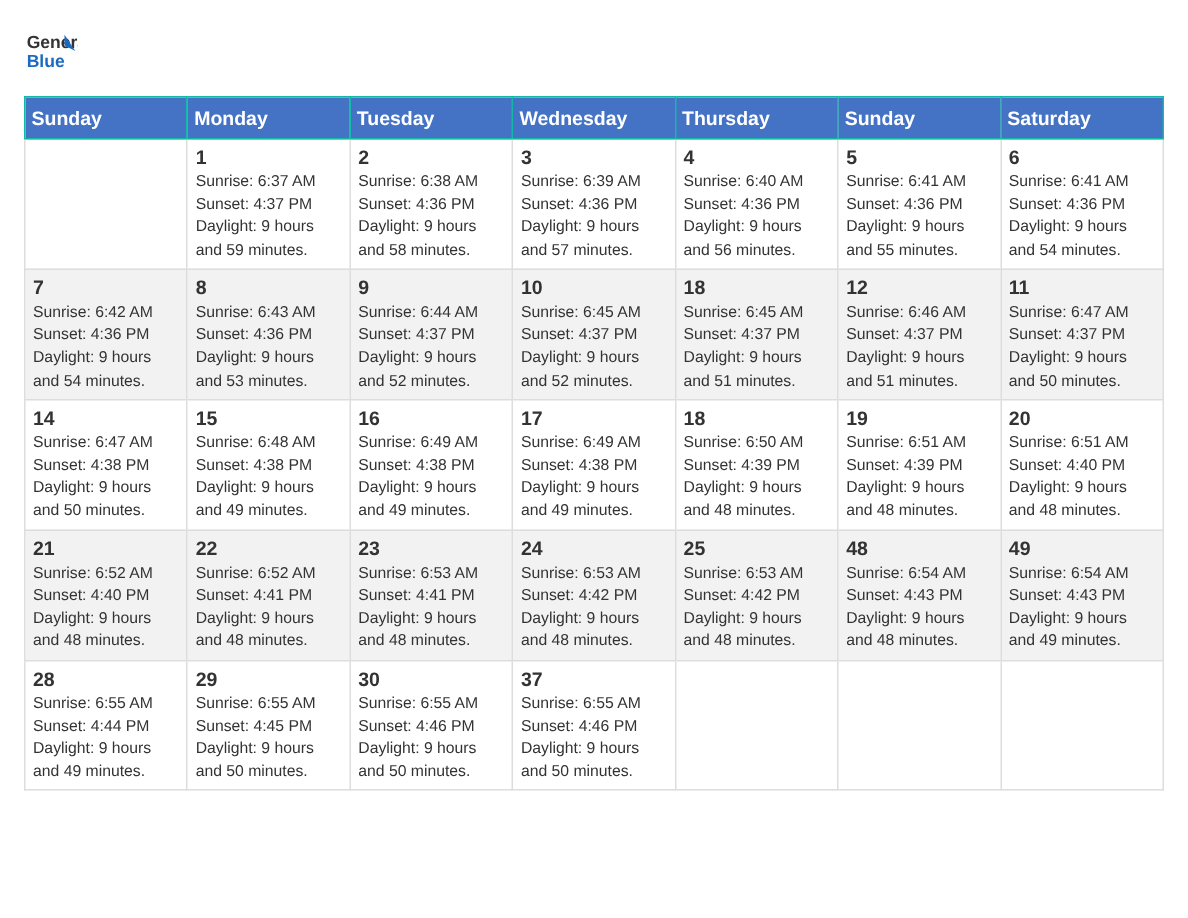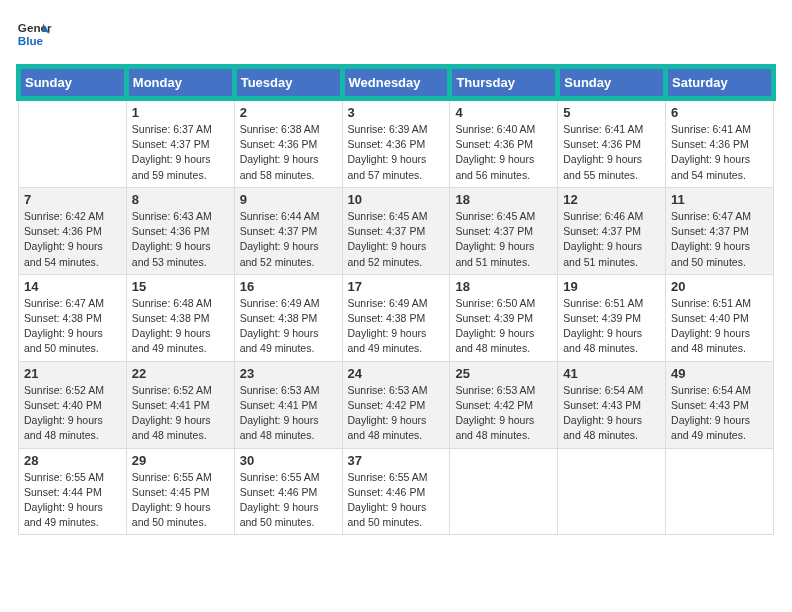--- a/index.html
+++ b/index.html
@@ -42,21 +42,21 @@
       border-collapse: collapse;
       font-size: 11px;
     }
     thead tr th {
       background-color: #4472c4;
       color: #fff;
       padding: 6px 4px;
       text-align: left;
       font-size: 13px;
       font-weight: bold;
-      border: 5px solid #14b8a6;
+      border: 1px solid #14b8a6;
     }
     tbody tr td {
       border: 1px solid #ddd;
       vertical-align: top;
       padding: 4px 5px;
       height: 80px;
       width: 108px;
       background: #fff;
     }
     tbody tr:nth-child(even) td {
@@ -159,21 +159,21 @@
         <td><span class="day-number">21</span>
           <span class="day-info">Sunrise: 6:52 AM<br>Sunset: 4:40 PM<br>Daylight: 9 hours and 48 minutes.</span></td>
         <td><span class="day-number">22</span>
           <span class="day-info">Sunrise: 6:52 AM<br>Sunset: 4:41 PM<br>Daylight: 9 hours and 48 minutes.</span></td>
         <td><span class="day-number">23</span>
           <span class="day-info">Sunrise: 6:53 AM<br>Sunset: 4:41 PM<br>Daylight: 9 hours and 48 minutes.</span></td>
         <td><span class="day-number">24</span>
           <span class="day-info">Sunrise: 6:53 AM<br>Sunset: 4:42 PM<br>Daylight: 9 hours and 48 minutes.</span></td>
         <td><span class="day-number">25</span>
           <span class="day-info">Sunrise: 6:53 AM<br>Sunset: 4:42 PM<br>Daylight: 9 hours and 48 minutes.</span></td>
-        <td><span class="day-number">41</span>
+        <td><span class="day-number">48</span>
           <span class="day-info">Sunrise: 6:54 AM<br>Sunset: 4:43 PM<br>Daylight: 9 hours and 48 minutes.</span></td>
         <td><span class="day-number">49</span>
           <span class="day-info">Sunrise: 6:54 AM<br>Sunset: 4:43 PM<br>Daylight: 9 hours and 49 minutes.</span></td>
       </tr>
       <tr>
         <td><span class="day-number">28</span>
           <span class="day-info">Sunrise: 6:55 AM<br>Sunset: 4:44 PM<br>Daylight: 9 hours and 49 minutes.</span></td>
         <td><span class="day-number">29</span>
           <span class="day-info">Sunrise: 6:55 AM<br>Sunset: 4:45 PM<br>Daylight: 9 hours and 50 minutes.</span></td>
         <td><span class="day-number">30</span>

